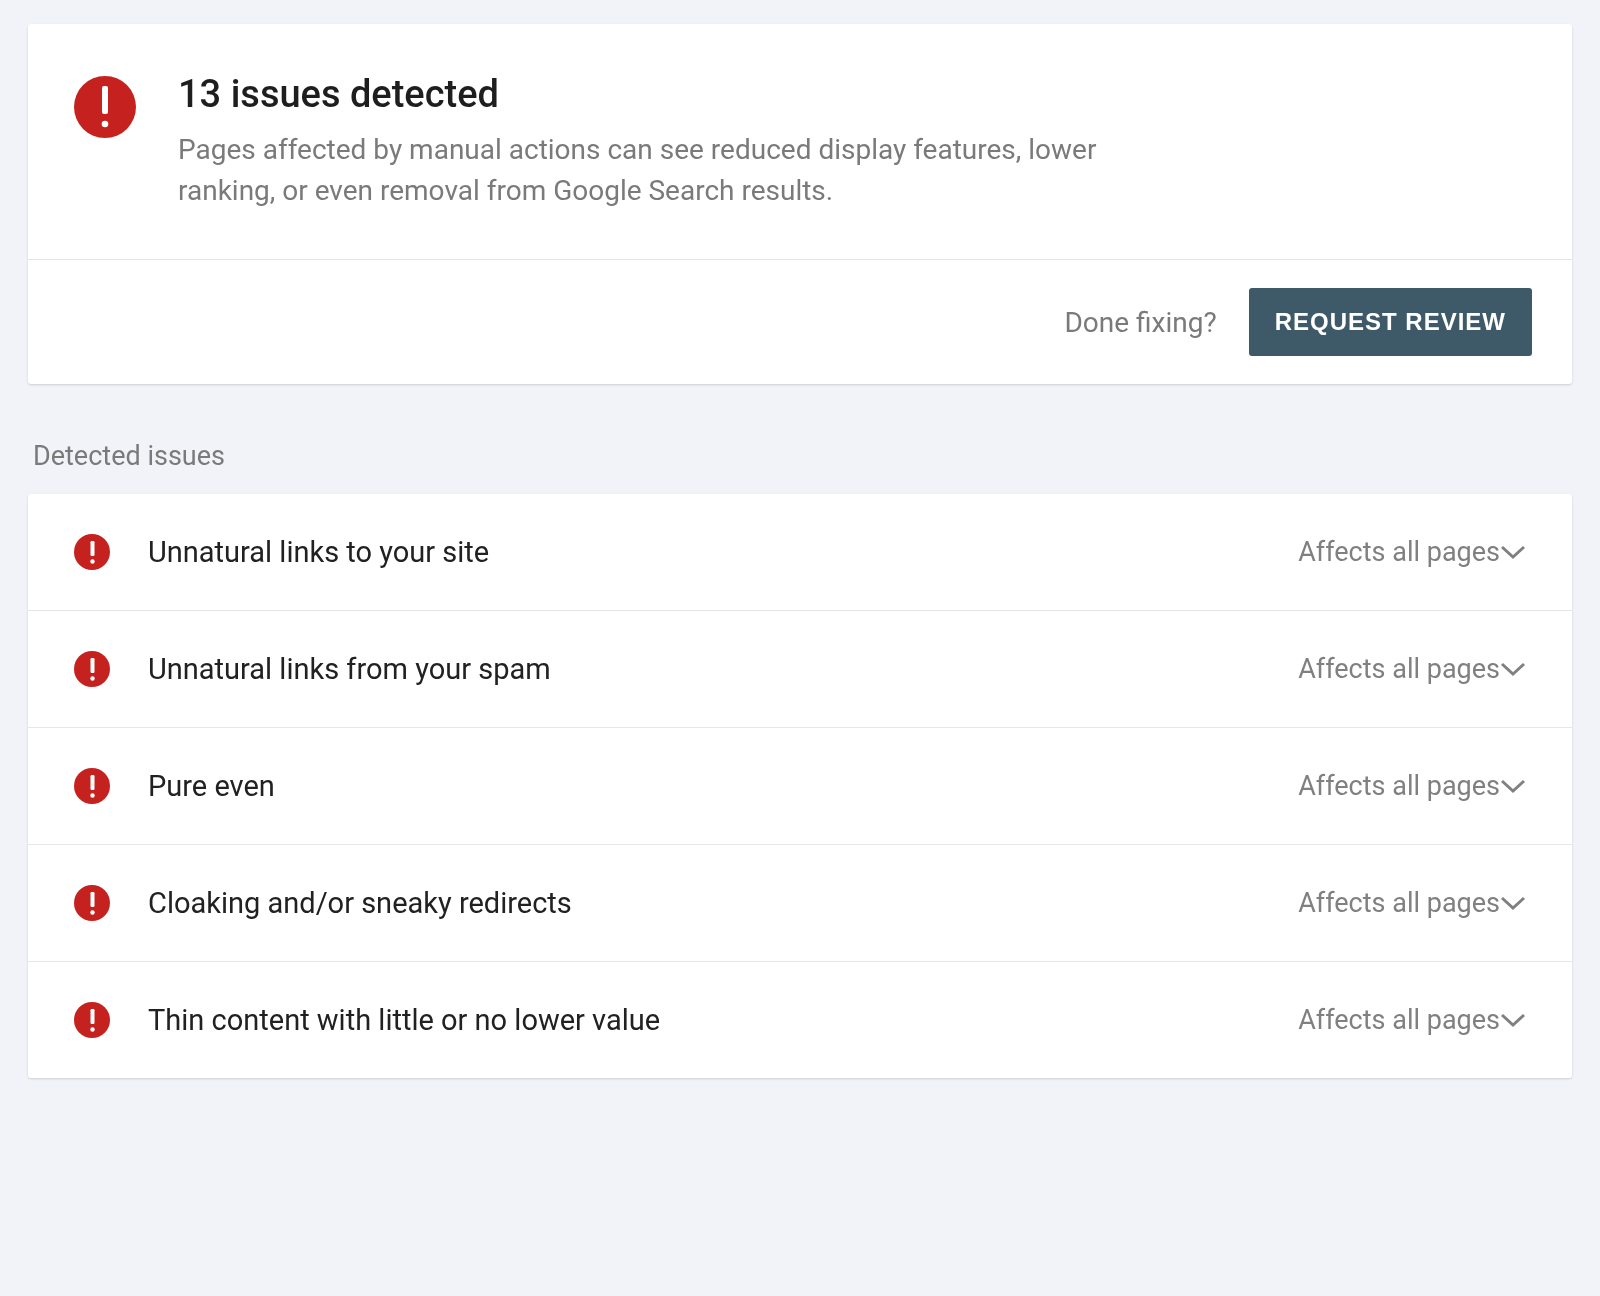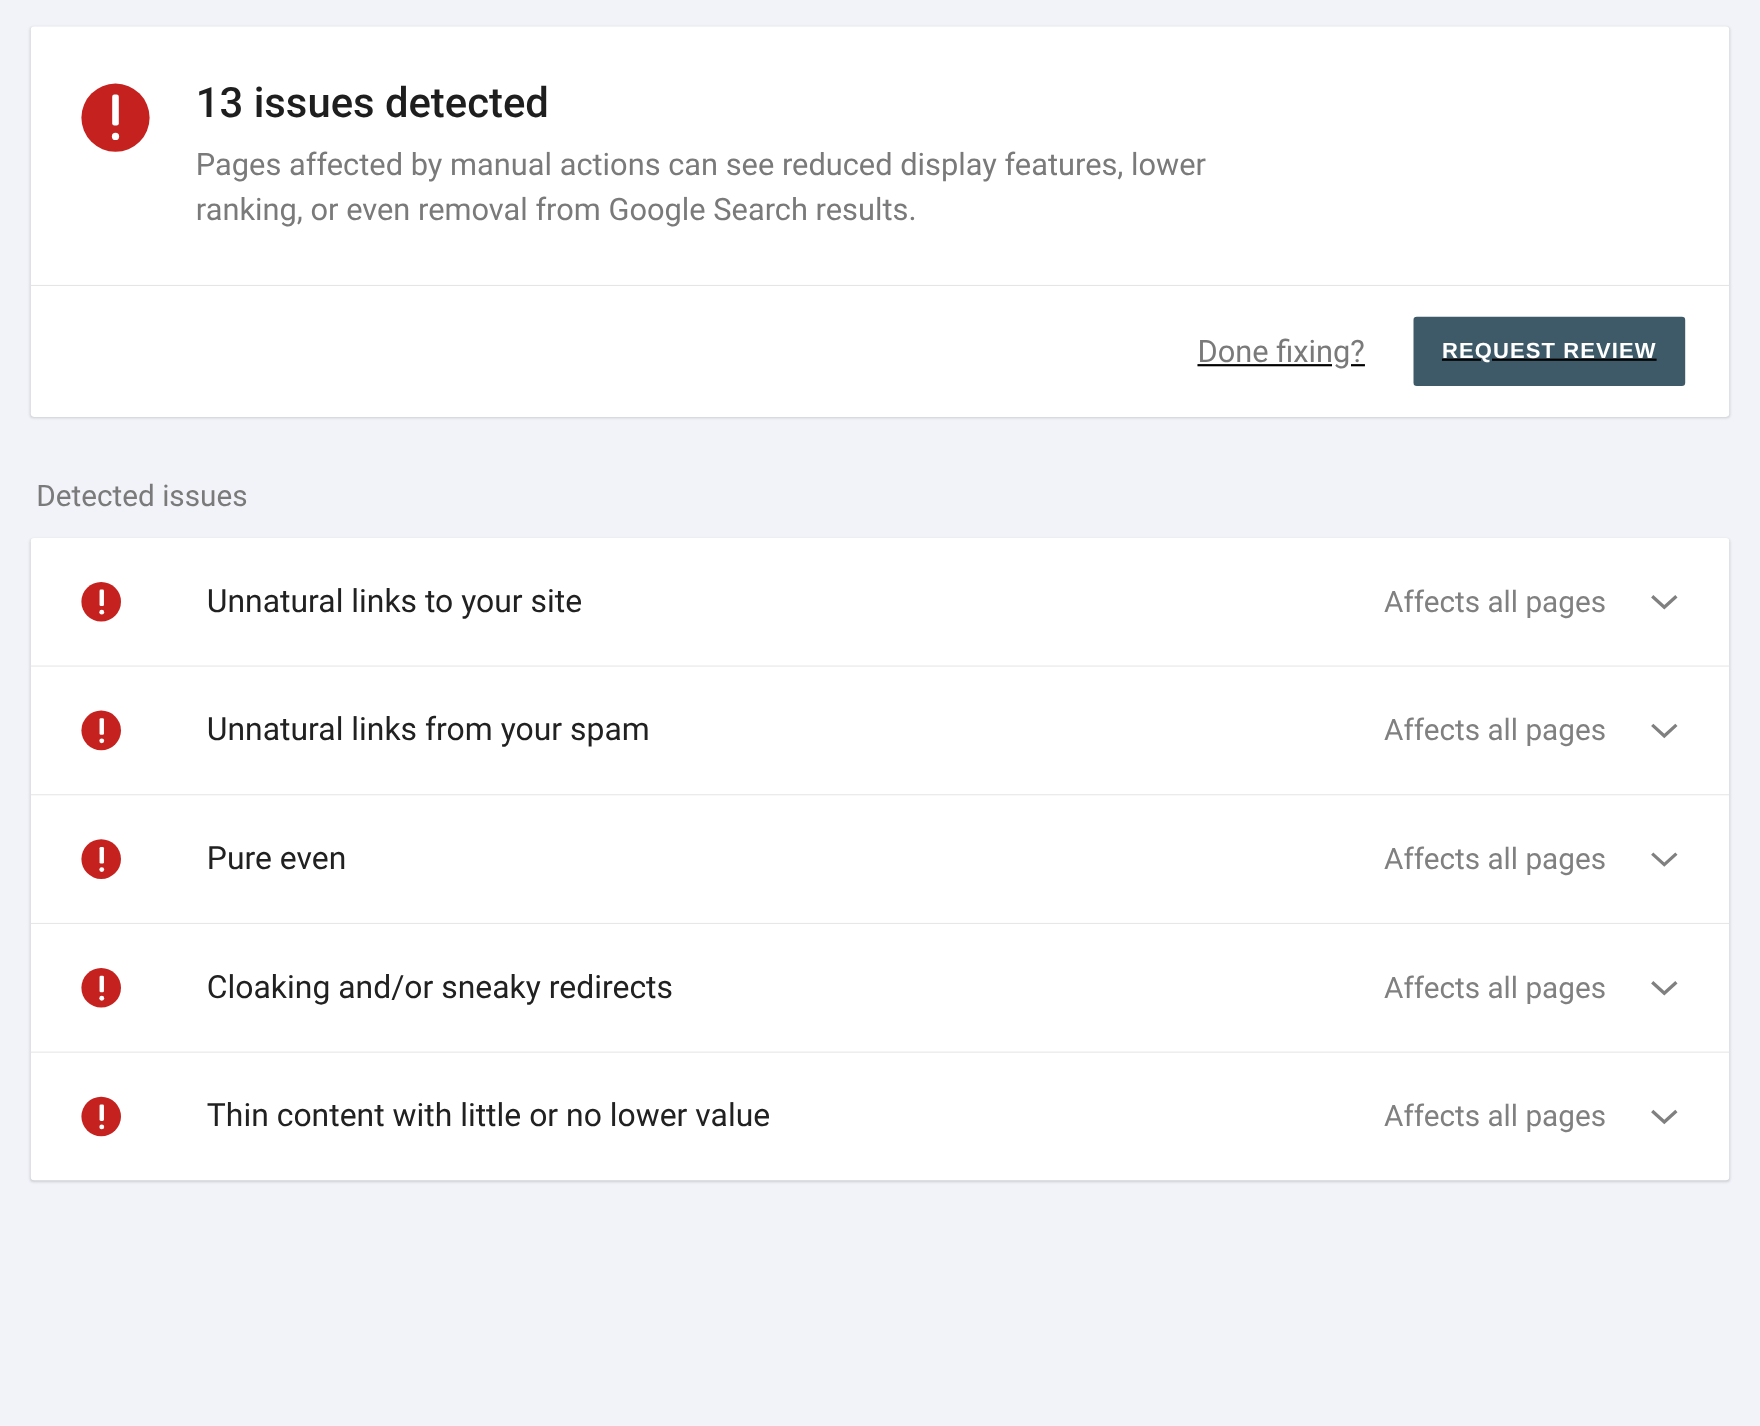--- a/index.html
+++ b/index.html
@@ -54,52 +54,50 @@
     font-size: 28px;
     color: #7a7a7a;
     line-height: 1.45;
     max-width: 1000px;
   }
   .summary-bottom {
     display: flex;
     justify-content: flex-end;
     align-items: center;
     padding: 28px 40px;
-    gap: 44px;
-    text-decoration: underline;
+    gap: 32px;
   }
   .done-label {
     font-size: 28px;
     color: #7a7a7a;
   }
   .request-btn {
     background: #3e5a68;
     color: #fff;
-    font-size: 20px;
+    font-size: 24px;
     font-weight: 600;
     letter-spacing: 1px;
     text-transform: uppercase;
     border: none;
     padding: 20px 26px;
     border-radius: 3px;
     cursor: pointer;
   }
   .section-title {
     font-size: 27px;
     color: #7a7a7a;
     margin-bottom: 22px;
     padding-left: 5px;
   }
   .issues-list .issue-row {
     display: flex;
     align-items: center;
     padding: 40px 46px;
     border-bottom: 1px solid #e7e7e7;
     cursor: pointer;
-    gap: 40px;
   }
   .issues-list .issue-row:last-child {
     border-bottom: none;
   }
   .warn-icon-sm {
     width: 36px;
     height: 36px;
     background: #c5221f;
     border-radius: 50%;
     display: flex;

